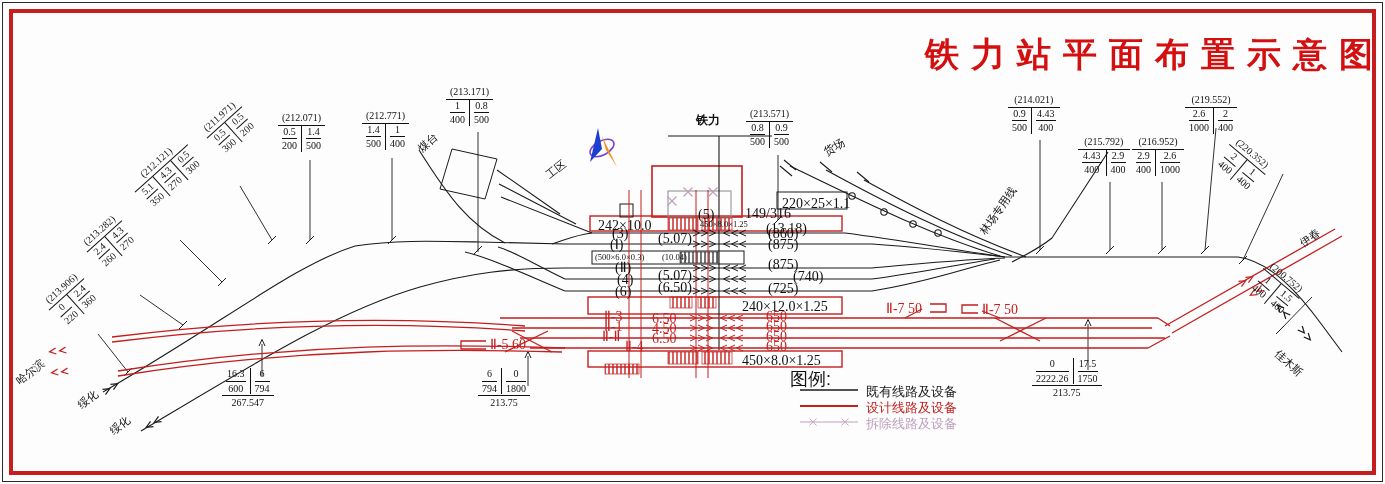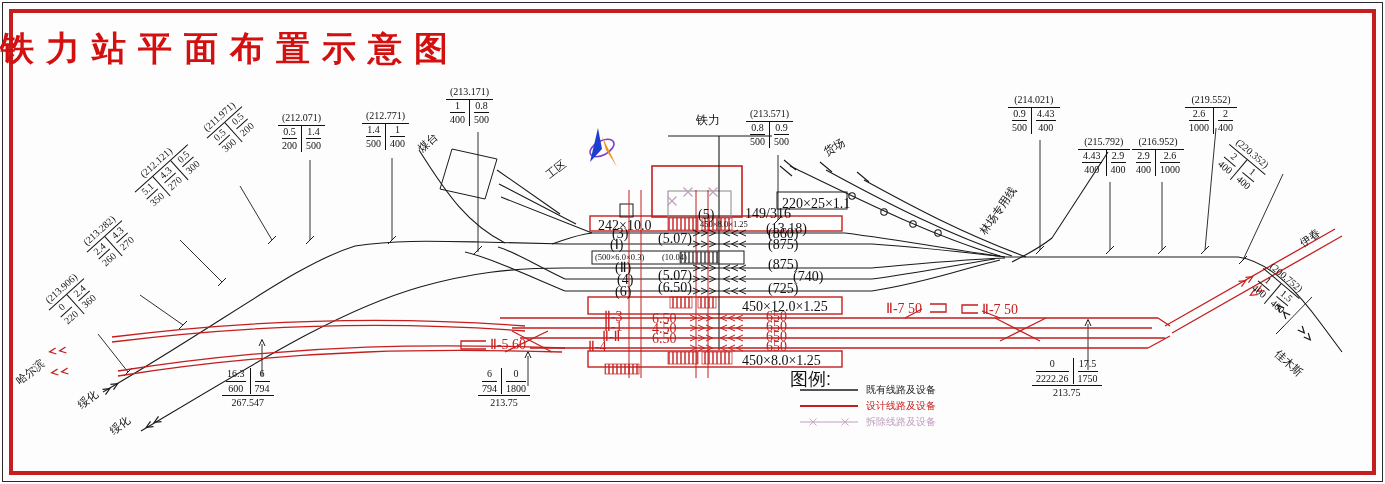--- a/index.html
+++ b/index.html
@@ -1,41 +1,41 @@
 <!DOCTYPE html>
 <html><head>
 <meta charset="utf-8">
 <style>
   html,body{margin:0;padding:0;background:#e8e8e8;}
   .stage{position:relative;width:1385px;height:484px;background:#fdfdfd;overflow:hidden;
          font-family:"Liberation Sans",sans-serif;}
   .frame-outer{position:absolute;inset:2px;border:1.5px solid #2a2a2a;pointer-events:none;}
   .frame-red{position:absolute;inset:9px;border:4px solid #c41e1e;pointer-events:none;}
-  .title{position:absolute;left:0;right:0;top:26px;text-align:left;
+  .title{position:absolute;left:0;right:0;top:32px;text-align:right;
          font-family:"DejaVu Serif",serif;font-weight:bold;font-size:34px;
          color:#d40f0f;letter-spacing:12px;}
   svg.draw{position:absolute;left:0;top:0;}
   .lbl{position:absolute;font:10px "Liberation Serif",serif;color:#111;white-space:nowrap;line-height:1;}
   .cn{font-family:"Liberation Sans",sans-serif;font-size:11px;}
-  .f9{font-size:14px;} .f8{font-size:8.5px;} .f12{font-size:12px;font-weight:normal;}
+  .f9{font-size:14px;} .f8{font-size:8.5px;} .f12{font-size:12px;font-weight:bold;}
   .red{color:#c41e1e;}
   .rot{transform-origin:0 0;}
   
   .callout{position:absolute;text-align:center;color:#111;
            font:10px "Liberation Serif",serif;line-height:1.15;}
   .co-elev{border-bottom:1px solid #111;padding:0 3px 1px;}
   .co-row{display:flex;justify-content:center;}
   .frac{display:flex;flex-direction:column;padding:0 4px;border-left:1px solid #111;}
   .frac:first-child{border-left:none;}
   .frac .n{border-bottom:1px solid #111;padding:0 1px 1px;}
   .frac .d{padding-top:1px;}
   .co-total{border-top:1px solid #111;margin-top:1px;padding:1px 6px 0;}
   .totalbox .co-row{border-bottom:0;}
   
-  .legend-label{position:absolute;font-size:10px;white-space:nowrap;}
+  .legend-label{position:absolute;font-size:13px;white-space:nowrap;}
 </style>
 </head>
 <body>
 
 <div class="stage">
 
   <svg class="draw" width="1385" height="484" viewBox="0 0 1385 484">
     <defs>
       <g id="chv">
           <path d="M0,-3 L6.5,0 L0,3"></path>
@@ -503,21 +503,21 @@
   <div class="lbl cn rot" style="left:822px;top:148px;transform:rotate(-30deg)">货场</div>
   <div class="lbl cn rot" style="left:978px;top:230px;transform:rotate(-55deg)">林场专用线</div>
 
   <div class="lbl f9" style="left:598px;top:219px">242×10.0</div>
   <div class="lbl f8" style="left:700px;top:220px">450×8.0×1.25</div>
   <div class="lbl f9" style="left:698px;top:208px">(5)</div>
   <div class="lbl f9" style="left:745px;top:207px">149/316</div>
   <div class="lbl f9" style="left:766px;top:222px">(13.18)</div>
   <div class="lbl f8" style="left:595px;top:253px">(500×6.0×0.3)</div>
   <div class="lbl f8" style="left:662px;top:253px">(10.04)</div>
-  <div class="lbl f9" style="left:742px;top:300px">450×12.0×1.25</div>
+  <div class="lbl f9" style="left:742px;top:300px">240×12.0×1.25</div>
   <div class="lbl f9" style="left:742px;top:354px">450×8.0×1.25</div>
   <div class="lbl f9" style="left:782px;top:197px">220×25×1.1</div>
 
   <div class="lbl f9" style="left:612px;top:227px">(3)</div>
   <div class="lbl f9" style="left:610px;top:238px">(Ⅰ)</div>
   <div class="lbl f9" style="left:658px;top:232px">(5.07)</div>
   <div class="lbl f9" style="left:615px;top:261px">(Ⅱ)</div>
   <div class="lbl f9" style="left:617px;top:273px">(4)</div>
   <div class="lbl f9" style="left:658px;top:269px">(5.07)</div>
   <div class="lbl f9" style="left:615px;top:285px">(6)</div>
@@ -527,21 +527,21 @@
   <div class="lbl f9" style="left:768px;top:258px">(875)</div>
   <div class="lbl f9" style="left:793px;top:270px">(740)</div>
   <div class="lbl f9" style="left:768px;top:282px">(725)</div>
 
   <div class="lbl f9 red" style="left:604px;top:310px">Ⅱ-3</div>
   <div class="lbl f9 red" style="left:652px;top:312px">6.50</div>
   <div class="lbl f9 red" style="left:604px;top:320px">Ⅱ-1</div>
   <div class="lbl f9 red" style="left:652px;top:322px">4.50</div>
   <div class="lbl f9 red" style="left:602px;top:330px">Ⅱ-Ⅱ</div>
   <div class="lbl f9 red" style="left:652px;top:332px">6.50</div>
-  <div class="lbl f9 red" style="left:588px;top:340px">Ⅱ-4</div>
+  <div class="lbl f9 red" style="left:625px;top:340px">Ⅱ-4</div>
   <div class="lbl f9 red" style="left:766px;top:310px">650</div>
   <div class="lbl f9 red" style="left:766px;top:320px">650</div>
   <div class="lbl f9 red" style="left:766px;top:330px">650</div>
   <div class="lbl f9 red" style="left:766px;top:340px">650</div>
 
   <div class="lbl f9 red" style="left:490px;top:338px">Ⅱ-5 60</div>
   <div class="lbl f9 red" style="left:886px;top:302px">Ⅱ-7 50</div>
   <div class="lbl f9 red" style="left:982px;top:303px">Ⅱ-7 50</div>
 
   <div class="lbl cn" style="left:790px;top:370px;font-size:18px">图例:</div>

